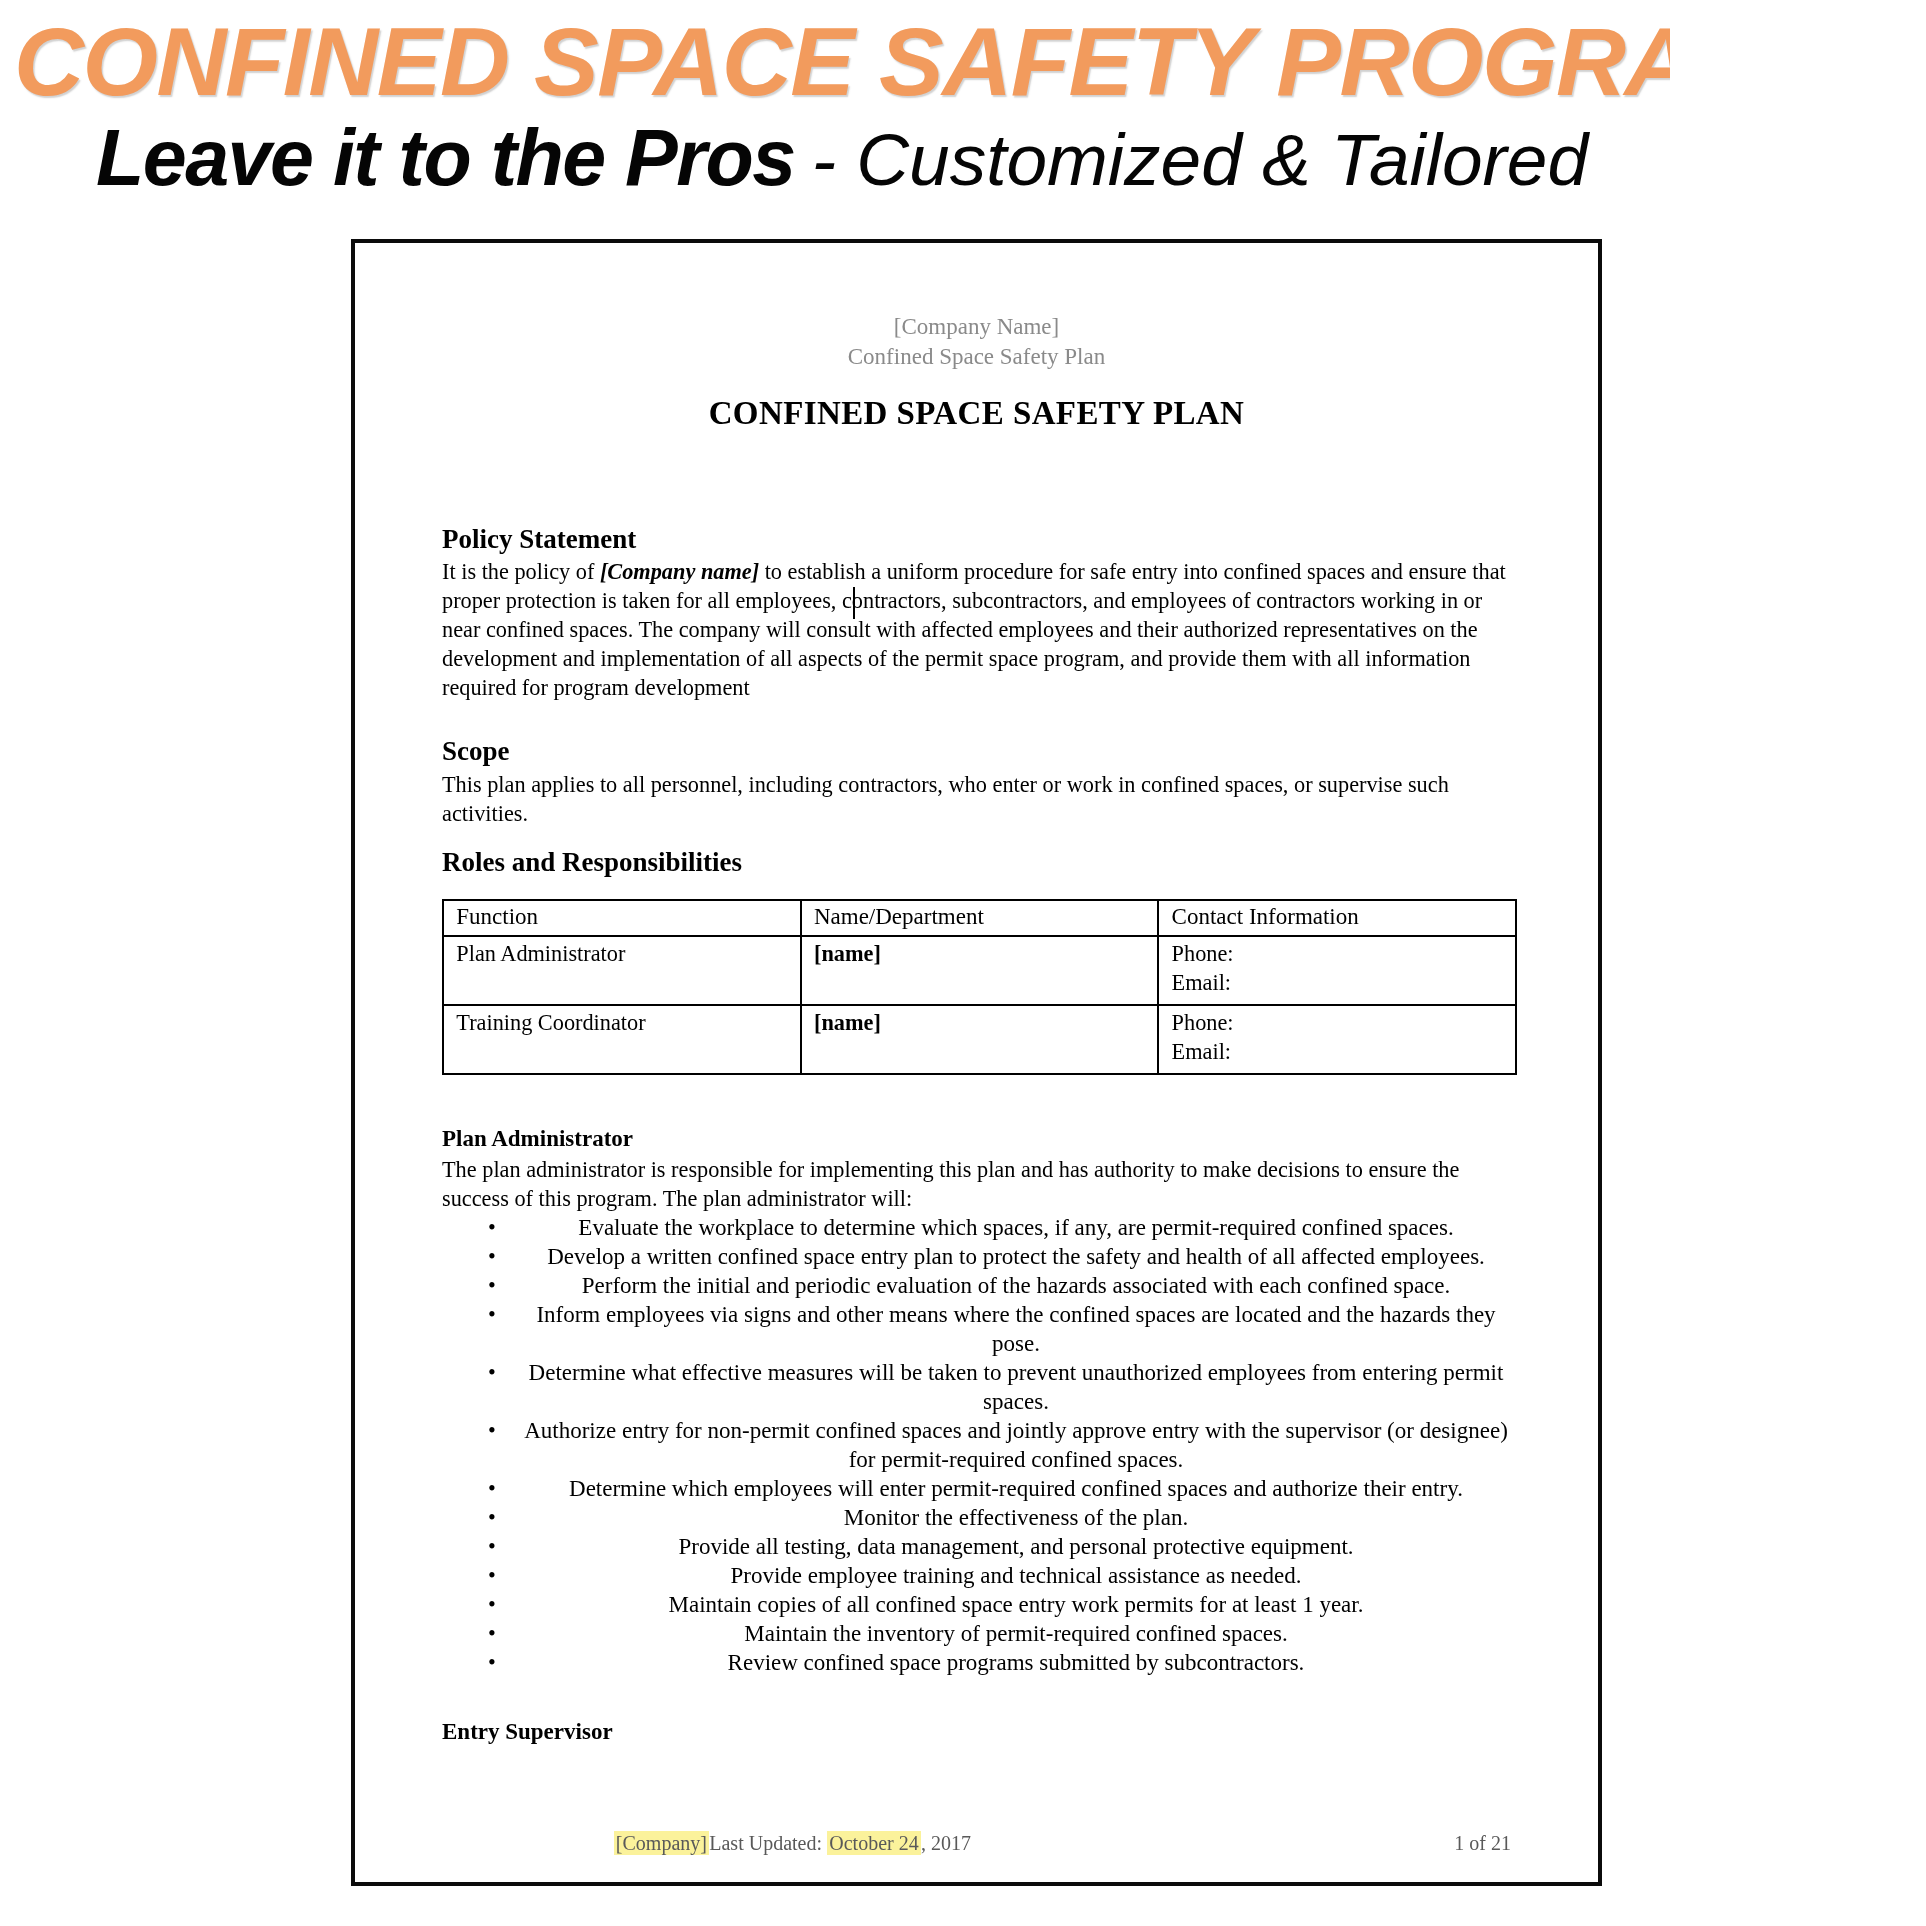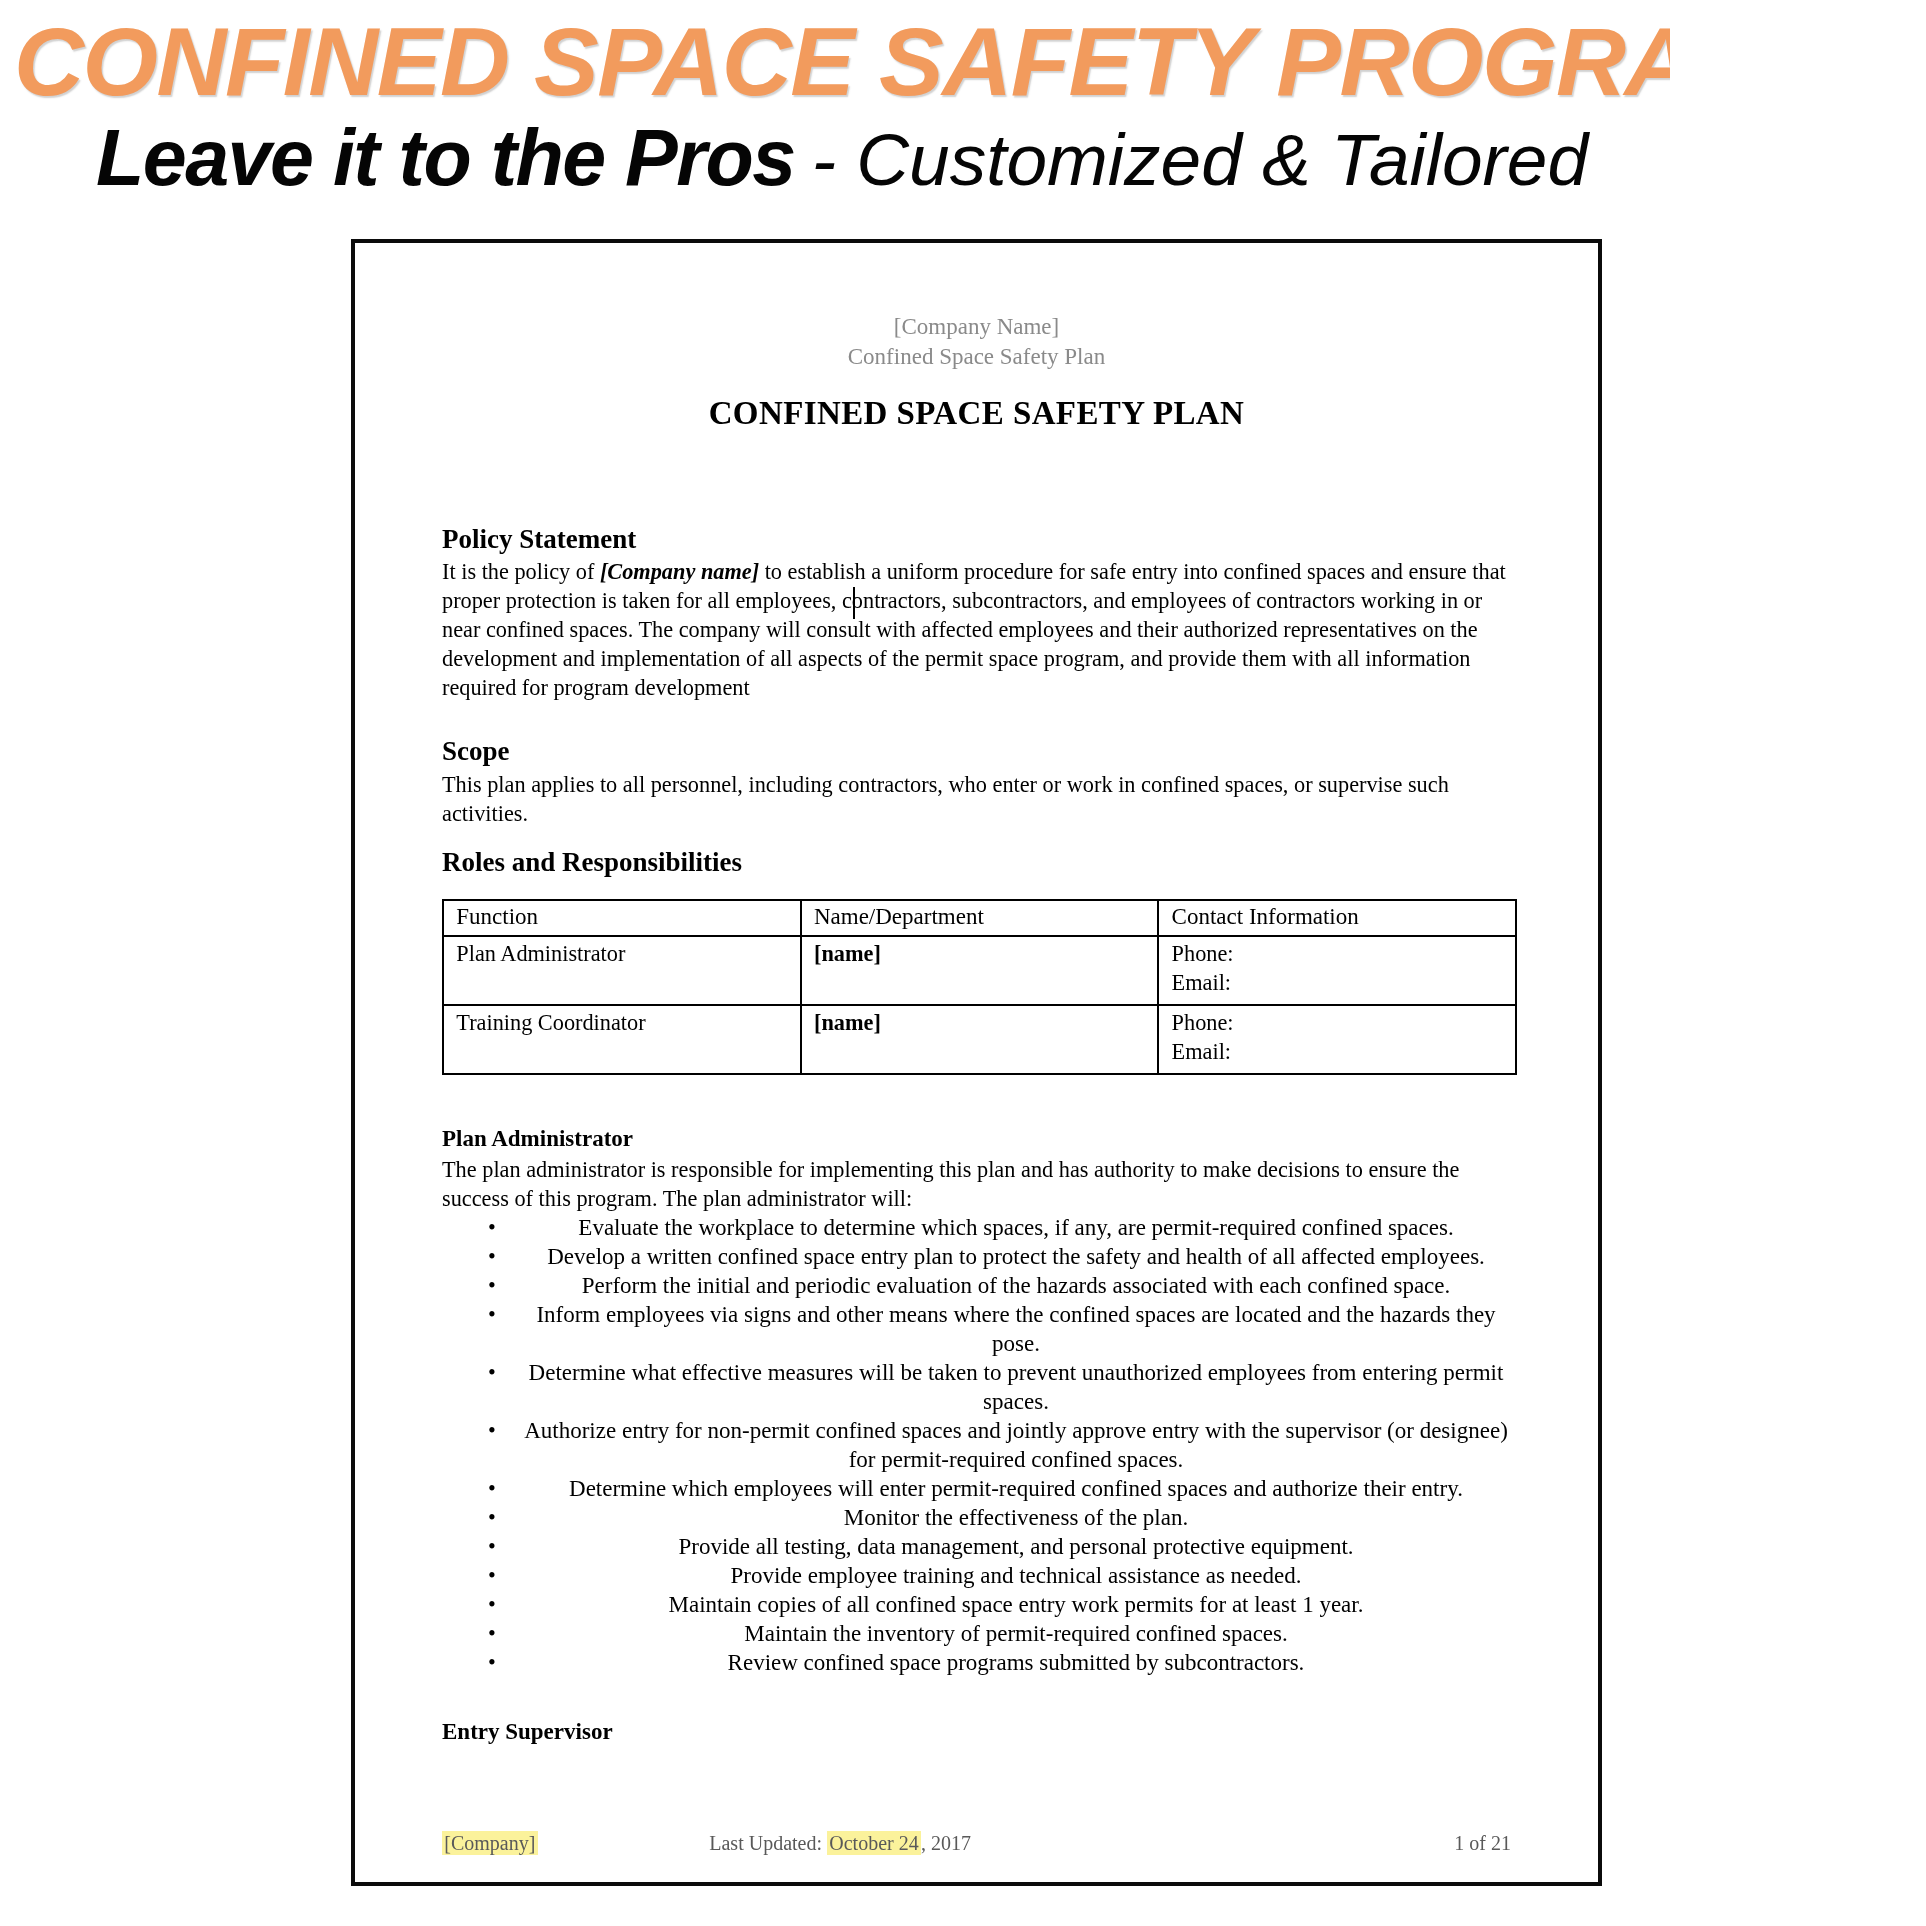--- a/index.html
+++ b/index.html
@@ -67,21 +67,21 @@
     position:absolute; left:46px; top:0;
     font-size:22.3px; line-height:29px;
   }
 
   
   .doc-footer {
     position:absolute; left:87px; right:87px; bottom:26px;
     display:flex; align-items:baseline;
     font-size:20px; color:#595959; line-height:26px;
   }
-  .foot-left  { flex:1; text-align:left; }
+  .foot-left  { flex:1; text-align:right; }
   .foot-mid   { flex:2; text-align:left; }
   .foot-right { flex:1; text-align:right; }
   .hl { background:#FBF29B; padding:0.8px 2.3px; }
 </style>
 </head>
 <body>
 
 <div class="canvas">
 
   <div class="banner-title">CONFINED SPACE SAFETY PROGRAM</div>

